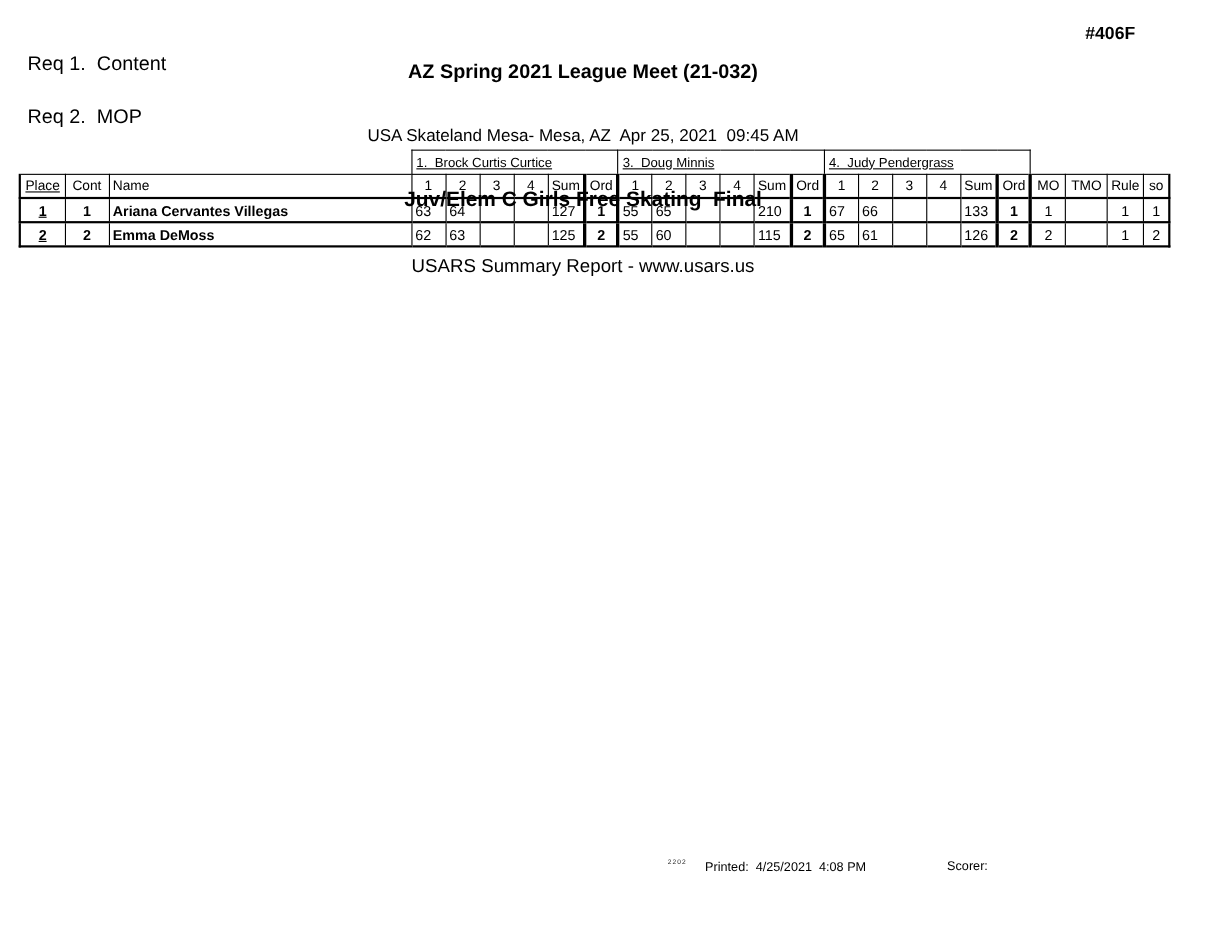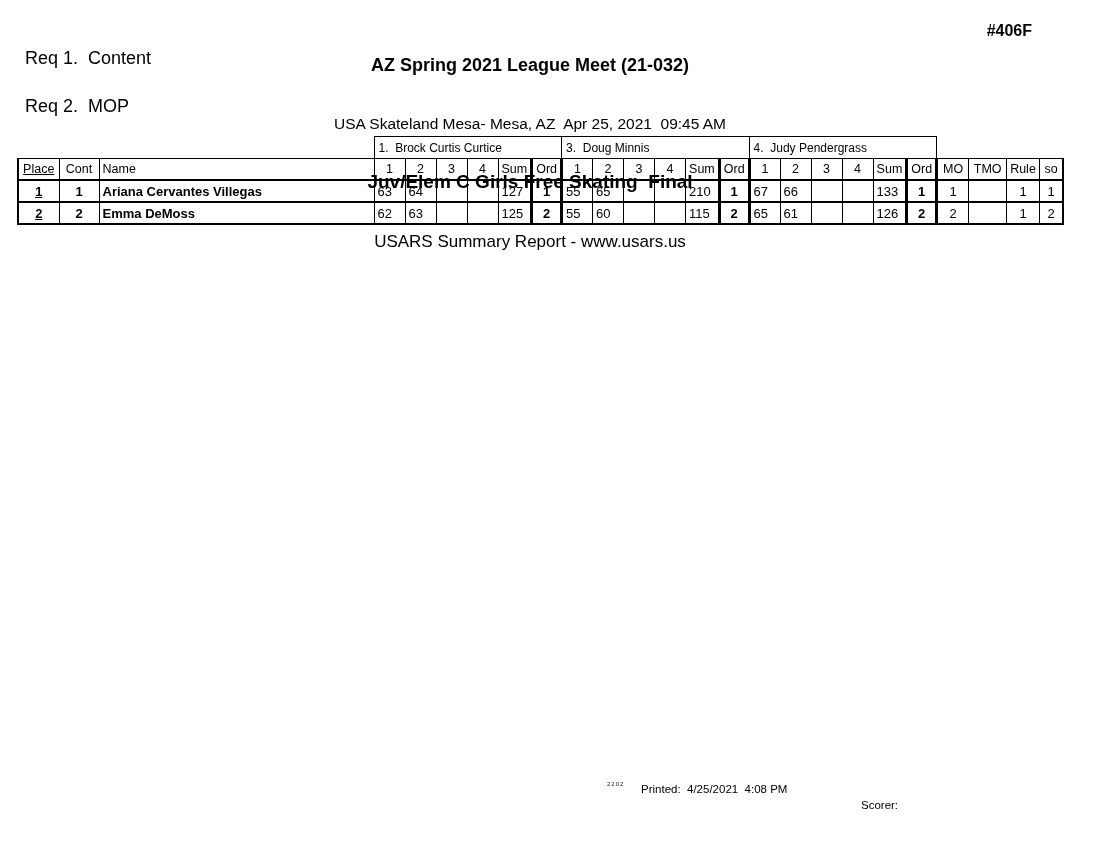--- a/index.html
+++ b/index.html
@@ -31,36 +31,36 @@
     border: 1px solid #000;
     font-size: 13px;
     padding: 0 3px;
     height: 20px;
     vertical-align: middle;
     overflow: hidden;
     white-space: pre;
   }
   tr.jrow td { height: 21px; }
   td.nb { border: none; }
-  td.jbox { font-size: 12px; padding-left: 4px; }
+  td.jbox { font-size: 12px; padding-left: 4px; text-decoration: underline; }
   td.hdr { font-size: 12.5px; }
   .ctr { text-align: center; }
   .rt  { text-align: left; padding-right: 2px; }
   .b   { font-weight: 700; }
   .thickL { border-left: 3px solid #000; }
   .thickR { border-right: 3px solid #000; }
   .sepB { border-bottom-width: 2px; }
   .outL { border-left-width: 2px; text-decoration: underline; }
   .outR { border-right-width: 2px; }
 
   
   .footer { position: absolute; left: 0; top: 779px; width: 904px; height: 20px; font-size: 11.5px; }
   .vmark   { position: absolute; left: 607px; top: 2px; font-size: 6px; letter-spacing: 1px; color: #222; }
   .printed { position: absolute; left: 641px; top: 4px; white-space: pre; }
-  .scorer  { position: absolute; left: 861px; top: 20px; white-space: pre; }
+  .scorer  { position: absolute; left: 861px; top: 3px; white-space: pre; }
 </style>
 </head>
 <body>
 
 <div class="page">
 
   <div class="req-block">
     <div>Req 1.  Content</div>
     <div>Req 2.  MOP</div>
   </div>

